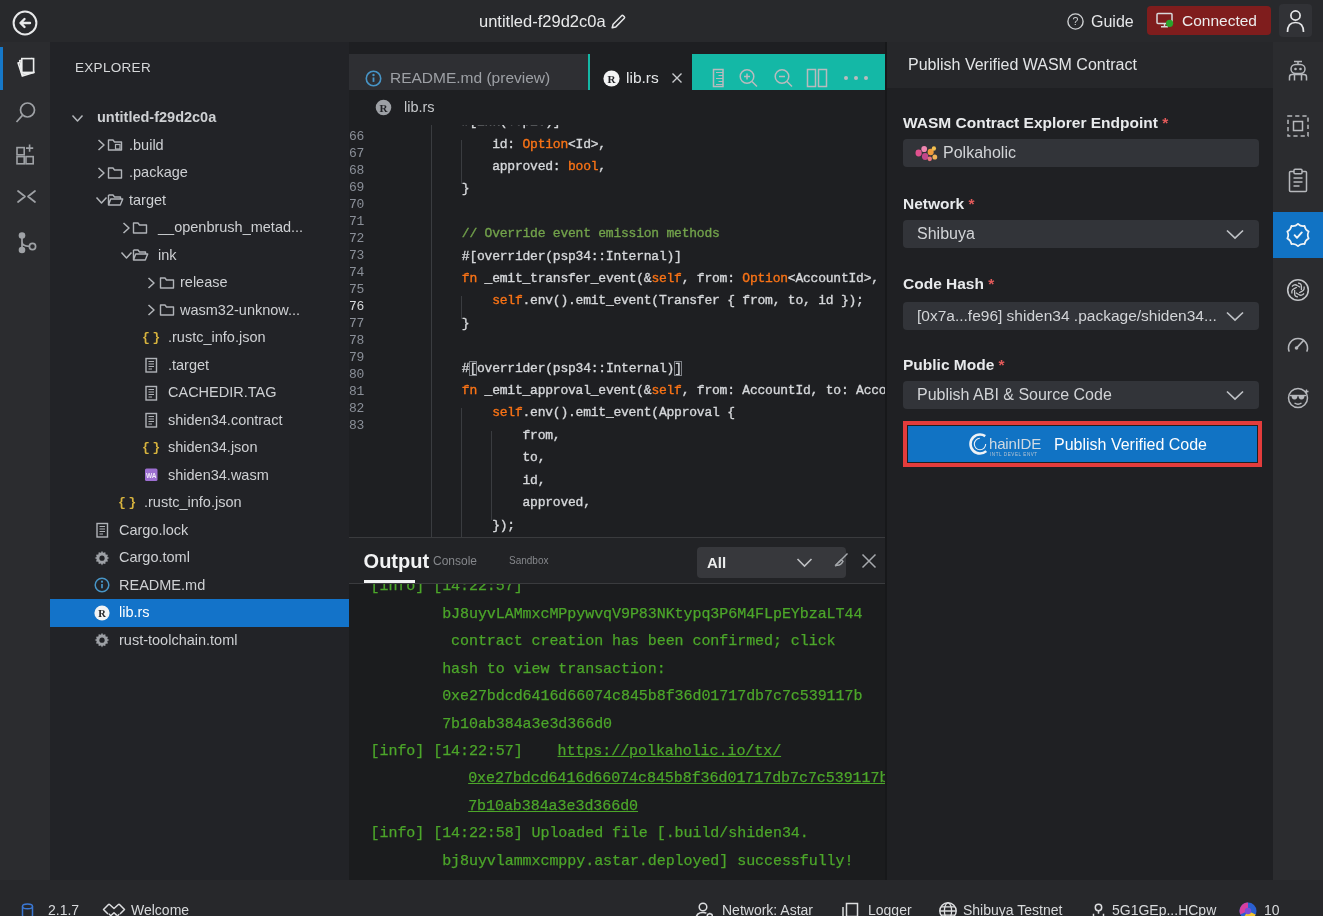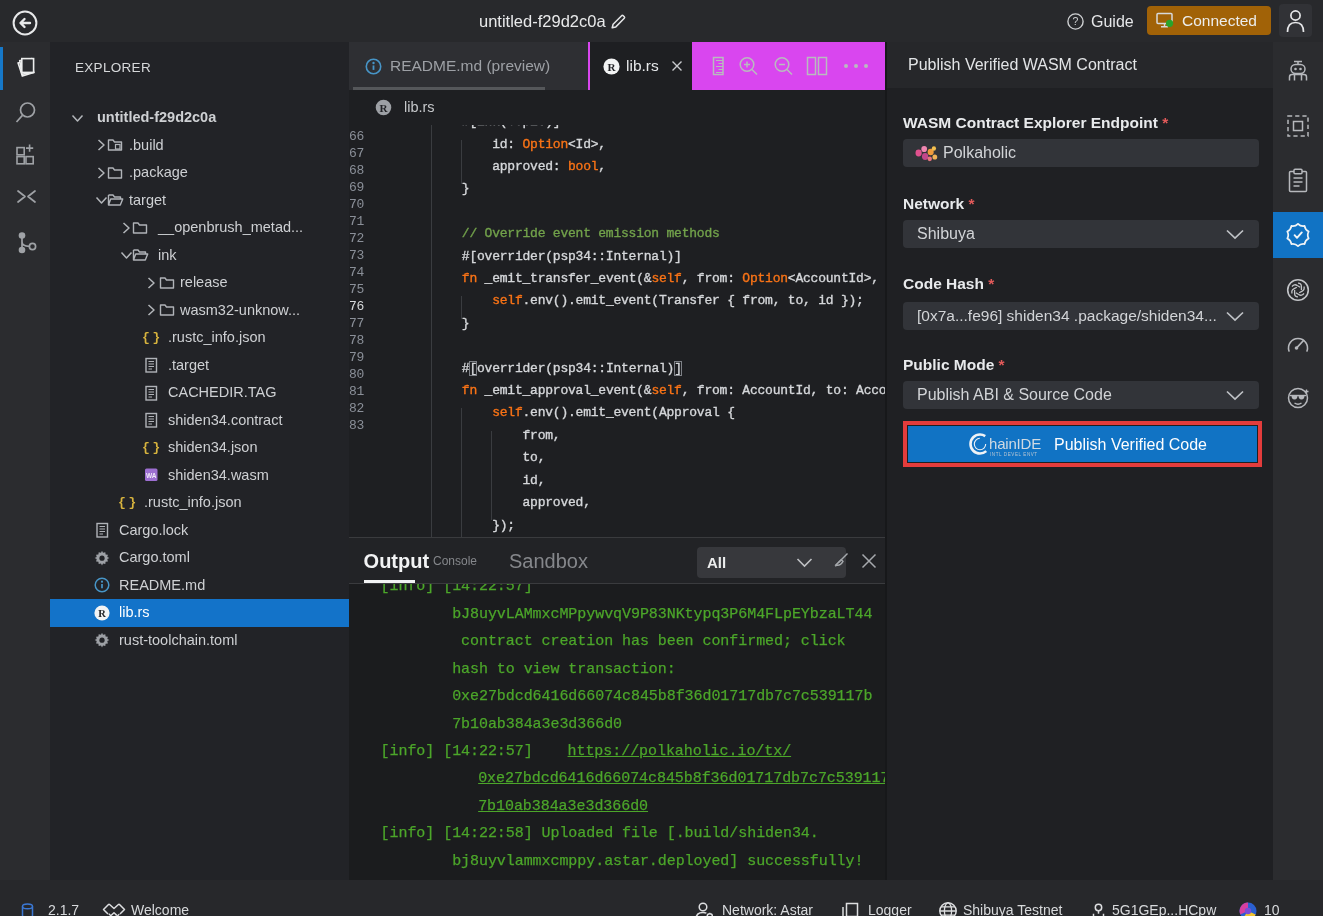--- a/index.html
+++ b/index.html
@@ -11,35 +11,35 @@
   #titlebar { left:0; top:0; width:1323px; height:42px; background:#28292c; }
   
   #actbar { left:0; top:42px; width:50px; height:838px; background:#2b2c2f; }
   
   #explorer { left:50px; top:42px; width:299px; height:838px; background:#222327; }
   .trow { position:relative; height:27.5px; line-height:27.5px; color:#ced0d3;
           font-size:14.5px; white-space:nowrap; }
   .trow .ic { position:absolute; top:50%; transform:translateY(-50%); }
   .trow .tx { position:absolute; top:0; }
   
-  #tabbar { left:349px; top:42px; width:538px; height:48px; background:#d946ef; }
+  #tabbar { left:349px; top:54px; width:538px; height:48px; background:#14b8a6; }
   #breadcrumb { left:349px; top:90px; width:538px; height:35px; background:#1e1f22; }
   #code { left:349px; top:125px; width:538px; height:412px; background:#1e1f22; overflow:hidden; }
   .mono { font-family:"Liberation Mono", monospace; }
   #gutter { position:absolute; left:0; top:-13.8px; width:60.5px; text-align:left;
      color:#8a8f98; font-size:13px; line-height:17px; letter-spacing:-0.2px; white-space:pre;}
   #lines { position:absolute; left:82.5px; top:-13.8px; font-size:13px; line-height:22.4px;
      color:#d5d7da; letter-spacing:-0.22px; white-space:pre; -webkit-text-stroke:0.35px; }
   .kw { color:#f97316; } .cm { color:#72a24b; }
   .bx { outline:1px solid #7d8086; outline-offset:-1px; }
   
   #panel { left:349px; top:537px; width:538px; height:343px; background:#1b1c1e; }
   #paneltabs { position:absolute; left:0; top:0; width:538px; height:47px; background:#222326;
      border-top:1px solid #3a3b3e; border-bottom:1px solid #3a3b3e; }
-  #logs { position:absolute; left:10px; top:47px; width:538px; height:295px; overflow:hidden; }
+  #logs { position:absolute; left:0px; top:47px; width:538px; height:295px; overflow:hidden; }
   #logtext { position:absolute; left:21.6px; top:-10.6px; font-size:15px; line-height:27.42px;
      color:#4ca62a; letter-spacing:-0.06px; white-space:pre; -webkit-text-stroke:0.25px; }
   #logtext a { color:#4ca62a; text-decoration:underline;padding-left:26px; }
   
   #rpanel { left:887px; top:42px; width:386px; height:838px; background:#1f2023; }
   #rheader { position:absolute; left:0; top:0; width:386px; height:46px; background:#26272a;
      color:#e2e4e6; font-size:16px; line-height:46px; padding-left:21px; }
   .flabel { position:absolute; left:16px; color:#e8eaec; font-size:15.5px; font-weight:bold; }
   .flabel .req { color:#e25a5a; font-weight:bold; }
   .fctrl { position:absolute; left:16px; width:356px; height:28px; background:#323439;
@@ -66,21 +66,21 @@
   <svg class="abs" style="left:610px;top:13px" width="17" height="17" viewBox="0 0 17 17">
     <path d="M2.2 14.8 L3.1 11.2 L11.6 2.7 Q12.3 2 13.2 2.7 L14.3 3.8 Q15 4.6 14.3 5.3 L5.8 13.9 Z" fill="none" stroke="#e3e4e6" stroke-width="1.5" stroke-linejoin="round"></path>
   </svg>
 
   <svg class="abs" style="left:1067px;top:13px" width="17" height="17" viewBox="0 0 17 17">
     <circle cx="8.5" cy="8.5" r="7.6" fill="none" stroke="#cfd1d3" stroke-width="1.4"></circle>
     <text x="8.5" y="12" text-anchor="middle" font-size="10.5" fill="#cfd1d3" font-family="Liberation Sans">?</text>
   </svg>
   <div class="abs" style="left:1091px;top:0;height:42px;line-height:43px;color:#e6e7e9;font-size:16px;">Guide</div>
 
-  <div class="abs" style="left:1147px;top:6px;width:124px;height:29px;background:#a16207;border-radius:4px;">
+  <div class="abs" style="left:1147px;top:6px;width:124px;height:29px;background:#7f1d1d;border-radius:4px;">
     <svg class="abs" style="left:9px;top:6px" width="19" height="17" viewBox="0 0 19 17">
       <rect x="1" y="1.5" width="15" height="10" rx="1" fill="none" stroke="#d7d9db" stroke-width="1.5"></rect>
       <path d="M8.5 12 v2.2 M5 14.8 h7" stroke="#d7d9db" stroke-width="1.4"></path>
       <circle cx="13.6" cy="11.3" r="3.6" fill="#29a42c"></circle>
     </svg>
     <div class="abs" style="left:35px;top:0;height:29px;line-height:29px;color:#eceded;font-size:15.5px;">Connected</div>
   </div>
 
   <div class="abs" style="left:1279px;top:4px;width:33px;height:33px;background:#313236;border-radius:4px;">
     <svg class="abs" style="left:7px;top:5px" width="19" height="23" viewBox="0 0 19 23">
@@ -402,21 +402,21 @@
             to,
             id,
             approved,
         });</div>
 </div>
 <div class="abs" id="panel">
   <div id="paneltabs">
     <div class="abs" style="left:14.6px;top:0;height:46px;line-height:46px;color:#f2f3f4;font-size:20px;font-weight:bold;">Output</div>
     <div class="abs" style="left:14.6px;top:42px;width:51px;height:3px;background:#f2f3f4;"></div>
     <div class="abs" style="left:84px;top:0;height:46px;line-height:46px;color:#85878b;font-size:12px;">Console</div>
-    <div class="abs" style="left:160px;top:0;height:46px;line-height:46px;color:#85878b;font-size:20px;">Sandbox</div>
+    <div class="abs" style="left:160px;top:0;height:46px;line-height:46px;color:#85878b;font-size:10px;">Sandbox</div>
     <div class="abs" style="left:348px;top:9px;width:149px;height:31px;background:#37383c;border-radius:4px;">
       <div class="abs" style="left:10px;top:0;height:31px;line-height:31px;color:#eceded;font-size:15px;font-weight:bold;">All</div>
       <svg class="abs" style="left:99px;top:11px" width="17" height="10" viewBox="0 0 17 10">
           <path d="M1.5 1 L8.5 8 L15.5 1" fill="none" stroke="#bfc1c4" stroke-width="1.6"></path>
         </svg>
     </div>
     <svg class="abs" style="left:482px;top:14px" width="18" height="18" viewBox="0 0 18 18">
       <path d="M16.5 1.5 L7 11" stroke="#a6a9ad" stroke-width="1.4"></path>
       <path d="M10.3 7.7 L12 9.4 Q9 14.5 4.8 13 Z" fill="none" stroke="#a6a9ad" stroke-width="1.4"></path>
       <path d="M6.2 12 l-1.8 2.4" stroke="#a6a9ad" stroke-width="1.4"></path>

